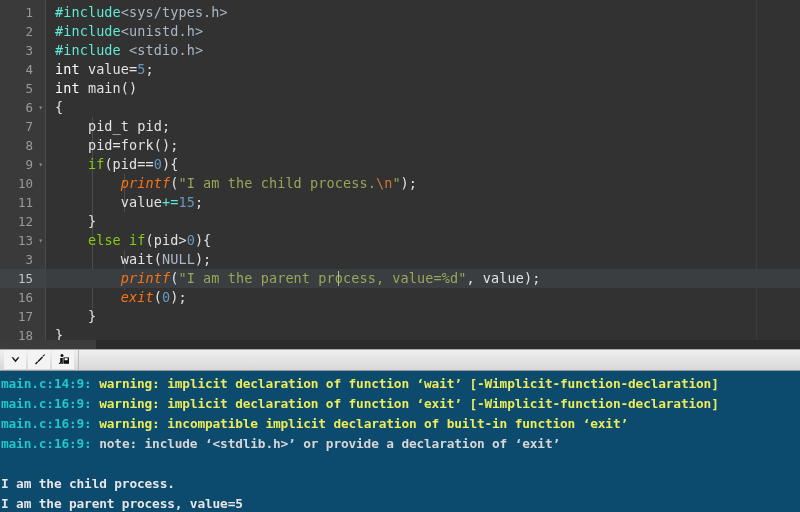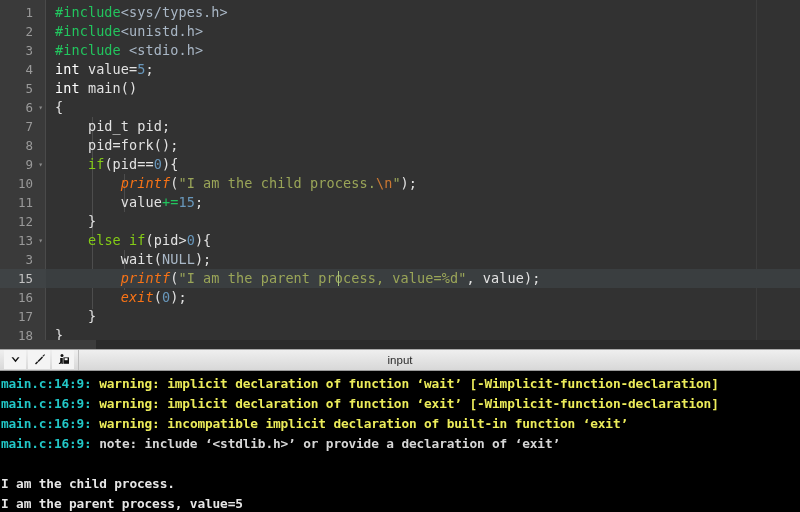--- a/index.html
+++ b/index.html
@@ -105,21 +105,21 @@
   }
   .caret {
     position: absolute;
     width: 1px;
     height: 15px;
     top: 2px;
     background: #a9c47a;
   }
 
   
-  .t-pre  { color: #22c55e; }
+  .t-pre  { color: #5eead4; }
   .t-inc  { color: #a9b7c6; }
   .t-kw   { color: #84cc16; margin-top: 24px; }
   .t-type { color: #ffffff; }
   .t-fn   { color: #f97316; font-style: italic; }
   .t-str  { color: #9aa558; }
   .t-num  { color: #6897bb; }
   .t-def  { color: #e2e2e2; }
   .t-punc { color: #e2e2e2; }
   .t-esc  { color: #cc7832; }
 
@@ -174,21 +174,21 @@
     text-align: center;
     font-family: "Liberation Sans", sans-serif;
     font-size: 11.5px;
     color: #2a2a2a;
     pointer-events: none;
   }
 
   
   .terminal {
     flex: 1 1 auto;
-    background: #000000;
+    background: #0c4a6e;
     padding: 3px 0 0 0;
     overflow: hidden;
   }
   .tline {
     height: 20px;
     line-height: 20px;
     font-family: "DejaVu Sans Mono", monospace;
     font-size: 12.8px;
     font-weight: bold;
     white-space: pre;
@@ -298,21 +298,20 @@
       <div class="tb-btn">
         <svg width="13" height="13" viewBox="0 0 13 13">
           <circle cx="5" cy="2.6" r="1.5" fill="#111"></circle>
           <path d="M3.2 5 L3.2 9 L1.6 11 L3.3 11 L4.4 9.4 L4.4 11 L5.8 11 L5.8 5 Z" fill="#111"></path>
           <rect x="6.4" y="4.4" width="5.6" height="6.4" fill="#111"></rect>
           <rect x="7.6" y="5.2" width="3" height="2" fill="#fff"></rect>
         </svg>
       </div>
     </div>
     <div class="tb-sep"></div>
-    <div class="tb-title">input</div>
   </div>
 
   <div class="terminal">
     <div class="tline"><span class="c-loc">main.c:14:9: </span><span class="c-warn">warning: </span><span class="c-msg">implicit declaration of function ‘wait’ [-Wimplicit-function-declaration]</span></div>
 
     <div class="tline"><span class="c-loc">main.c:16:9: </span><span class="c-warn">warning: </span><span class="c-msg">implicit declaration of function ‘exit’ [-Wimplicit-function-declaration]</span></div>
 
     <div class="tline"><span class="c-loc">main.c:16:9: </span><span class="c-warn">warning: </span><span class="c-msg">incompatible implicit declaration of built-in function ‘exit’</span></div>
 
     <div class="tline"><span class="c-loc">main.c:16:9: </span><span class="c-note">note: </span><span class="c-note">include ‘&lt;stdlib.h&gt;’ or provide a declaration of ‘exit’</span></div>

